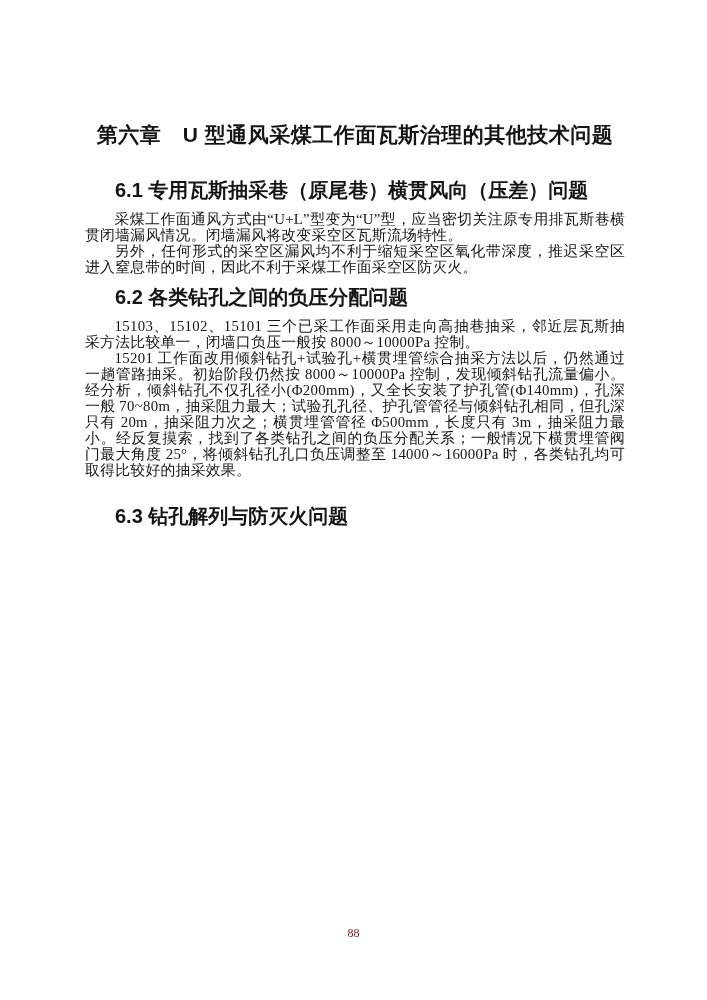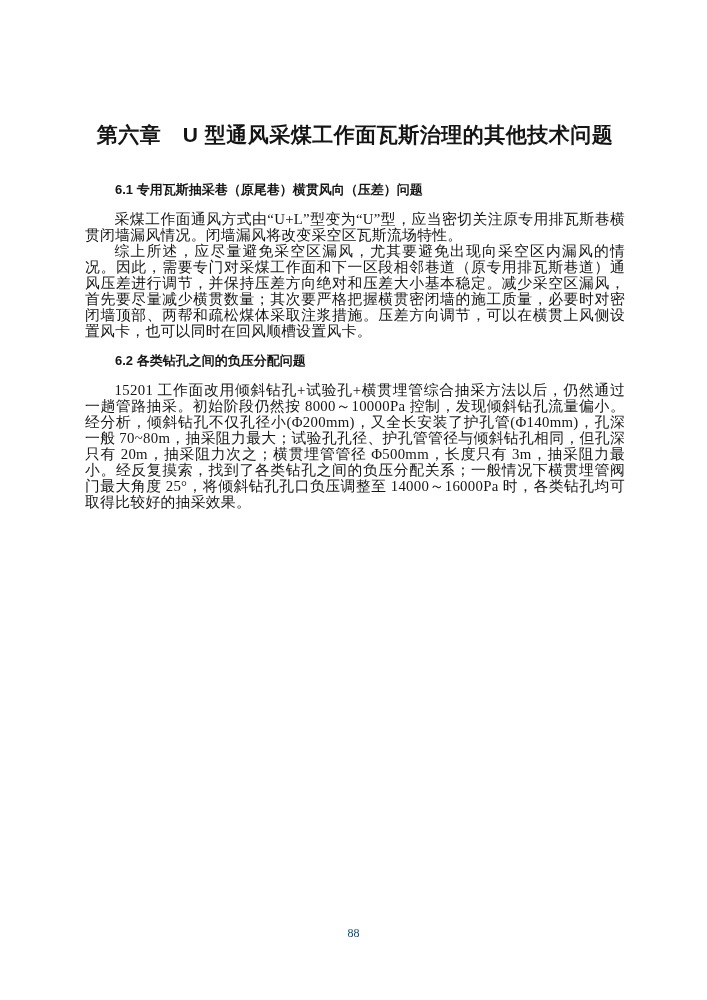--- a/index.html
+++ b/index.html
@@ -27,21 +27,21 @@
     text-align: center;
     font-family: "Liberation Sans", "DejaVu Sans", sans-serif;
     font-weight: bold;
     font-size: 21px;
     letter-spacing: 0.5px;
     white-space: nowrap;
   }
   .section-heading {
     font-family: "Liberation Sans", "DejaVu Sans", sans-serif;
     font-weight: bold;
-    font-size: 13px;
+    font-size: 20px;
     line-height: 22px;
     margin: 11px 0 10px 30px;
   }
   .h61 { margin-top: 30px; }
   .h62 { margin-top: 11px; }
   .h63 { margin-top: 27px; }
   p.body {
     margin: 0;
     font-size: 14.8px;
     line-height: 16px;
@@ -49,37 +49,39 @@
     text-indent: 2em;
     letter-spacing: 0.3px;
   }
   .page-number {
     position: absolute;
     left: 0;
     right: 0;
     bottom: 59px;
     text-align: center;
     font-size: 12px;
-    color: #0c4a6e;
+    color: #7f1d1d;
   }
 </style>
 </head>
 <body>
 
 <div class="page">
   <div class="content">
 
     <h1 class="chapter-title">第六章　U 型通风采煤工作面瓦斯治理的其他技术问题</h1>
 
     <h2 class="section-heading h61">6.1 专用瓦斯抽采巷（原尾巷）横贯风向（压差）问题</h2>
 
     <p class="body">采煤工作面通风方式由“U+L”型变为“U”型，应当密切关注原专用排瓦斯巷横贯闭墙漏风情况。闭墙漏风将改变采空区瓦斯流场特性。</p>
-    <p class="body">综上所述，应尽量避免采空区漏风，尤其要避免出现向采空区内漏风的情况。因此，需要专门对采煤工作面和下一区段相邻巷道（原专用排瓦斯巷道）通风压差进行调节，并保持压差方向绝对和压差大小基本稳定。减少采空区漏风，首先要尽量减少横贯数量；其次要严格把握横贯密闭墙的施工质量，必要时对密闭墙顶部、两帮和疏松煤体采取注浆措施。压差方向调节，可以在横贯上风侧设置风卡，也可以同时在回风顺槽设置风卡。</p>
+    <p class="body">另外，任何形式的采空区漏风均不利于缩短采空区氧化带深度，推迟采空区进入窒息带的时间，因此不利于采煤工作面采空区防灭火。</p>
 
     <h2 class="section-heading h62">6.2 各类钻孔之间的负压分配问题</h2>
 
+    <p class="body">15103、15102、15101 三个已采工作面采用走向高抽巷抽采，邻近层瓦斯抽采方法比较单一，闭墙口负压一般按 8000～10000Pa 控制。</p>
     <p class="body">15201 工作面改用倾斜钻孔+试验孔+横贯埋管综合抽采方法以后，仍然通过一趟管路抽采。初始阶段仍然按 8000～10000Pa 控制，发现倾斜钻孔流量偏小。经分析，倾斜钻孔不仅孔径小(Φ200mm)，又全长安装了护孔管(Φ140mm)，孔深一般 70~80m，抽采阻力最大；试验孔孔径、护孔管管径与倾斜钻孔相同，但孔深只有 20m，抽采阻力次之；横贯埋管管径 Φ500mm，长度只有 3m，抽采阻力最小。经反复摸索，找到了各类钻孔之间的负压分配关系；一般情况下横贯埋管阀门最大角度 25°，将倾斜钻孔孔口负压调整至 14000～16000Pa 时，各类钻孔均可取得比较好的抽采效果。</p>
 
+    <h2 class="section-heading h63">6.3 钻孔解列与防灭火问题</h2>
 
   </div>
 
   <div class="page-number">88</div>
 </div>
 
 </body></html>

